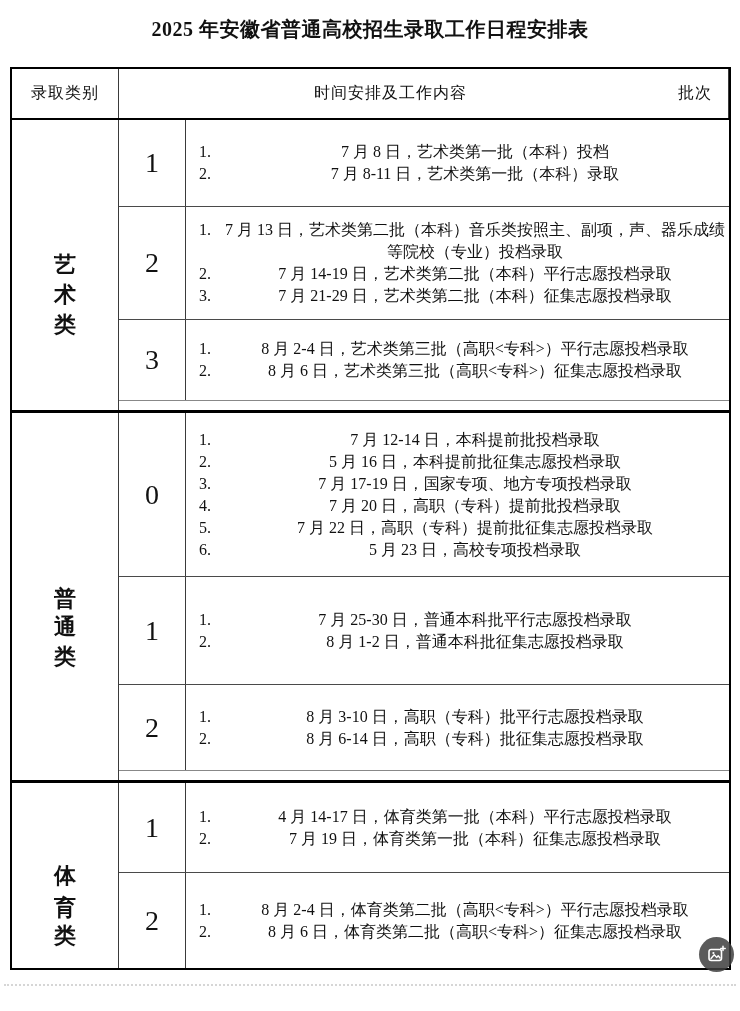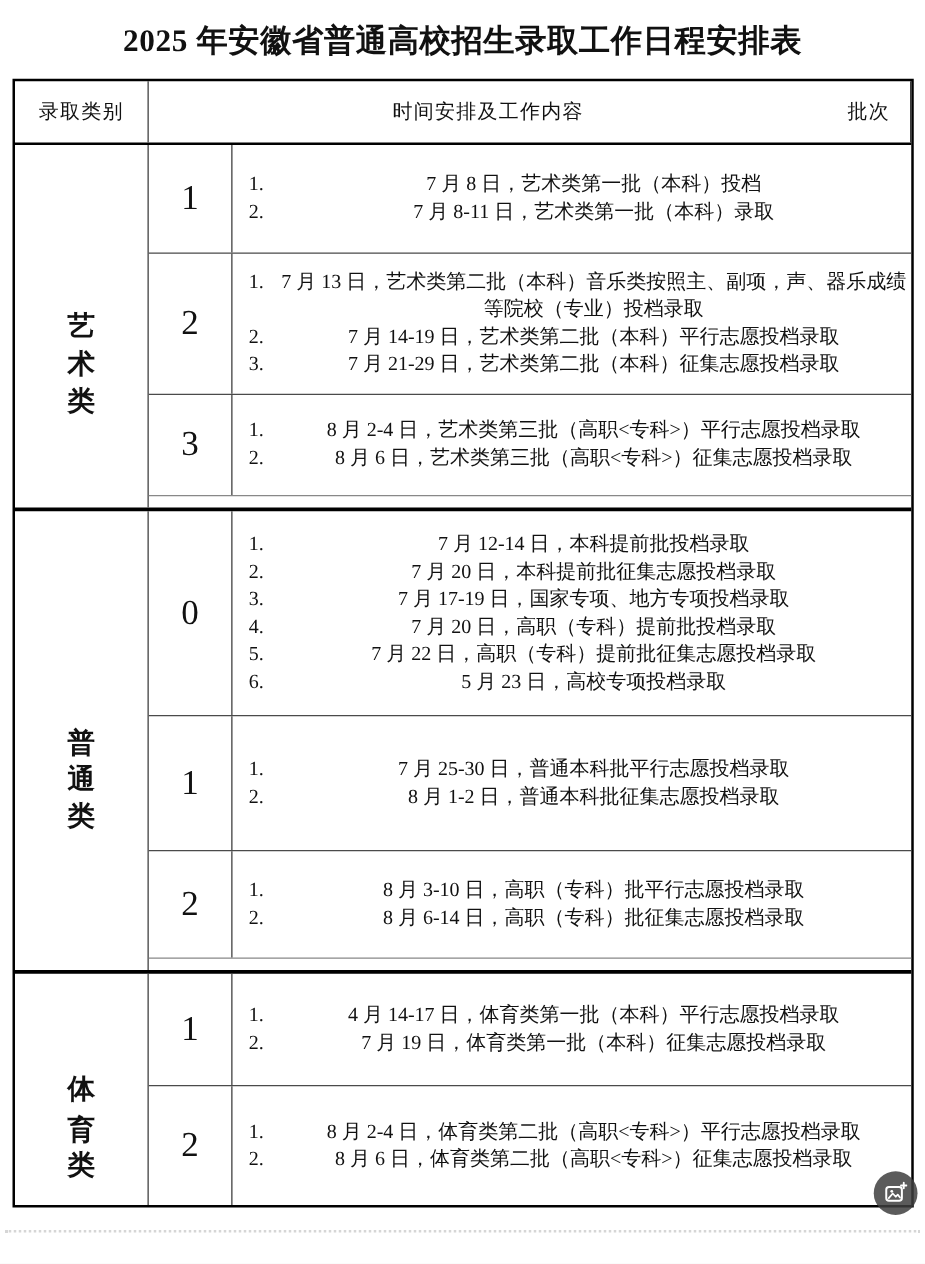--- a/index.html
+++ b/index.html
@@ -4,24 +4,24 @@
 <style>
   html,body { margin:0; padding:0; }
   body { background:#e9e9e9; }
   .page {
     position:relative; width:740px; height:1011px; margin:0 auto;
     background:#ffffff; overflow:hidden;
     font-family:"Liberation Serif","DejaVu Serif",serif; color:#111;
   }
   .title {
     margin:16px 8px 0; text-align:center;
-    font-size:25px; font-weight:bold; letter-spacing:0.5px;
+    font-size:20px; font-weight:bold; letter-spacing:0.5px;
   }
   .schedule-table {
-    margin:14px 9px 0 10px;
+    margin:24px 9px 0 10px;
     border:2.5px solid #000;
     background:#fff;
   }
   .thead { display:flex; height:49px; border-bottom:2.5px solid #000; }
   .th {
     display:flex; align-items:center; justify-content:center;
     font-size:16px; letter-spacing:1px;
   }
   .th-cat { width:106px; border-right:1.5px solid #3a3a3a; }
   .th-batch { width:66px; border-right:1.5px solid #3a3a3a; }
@@ -137,21 +137,21 @@
           <div class="rows">
             <div class="batch-row" style="min-height: 163px;">
               <div class="batch-cell">0</div>
               <div class="content-cell">
                 <div class="item">
                   <span class="item-num">1.</span>
                   <span class="item-text">7 月 12-14 日，本科提前批投档录取</span>
                 </div>
                 <div class="item">
                   <span class="item-num">2.</span>
-                  <span class="item-text">7 月 20 日，本科提前批征集志愿投档录取</span>
+                  <span class="item-text">5 月 16 日，本科提前批征集志愿投档录取</span>
                 </div>
                 <div class="item">
                   <span class="item-num">3.</span>
                   <span class="item-text">7 月 17-19 日，国家专项、地方专项投档录取</span>
                 </div>
                 <div class="item">
                   <span class="item-num">4.</span>
                   <span class="item-text">7 月 20 日，高职（专科）提前批投档录取</span>
                 </div>
                 <div class="item">

